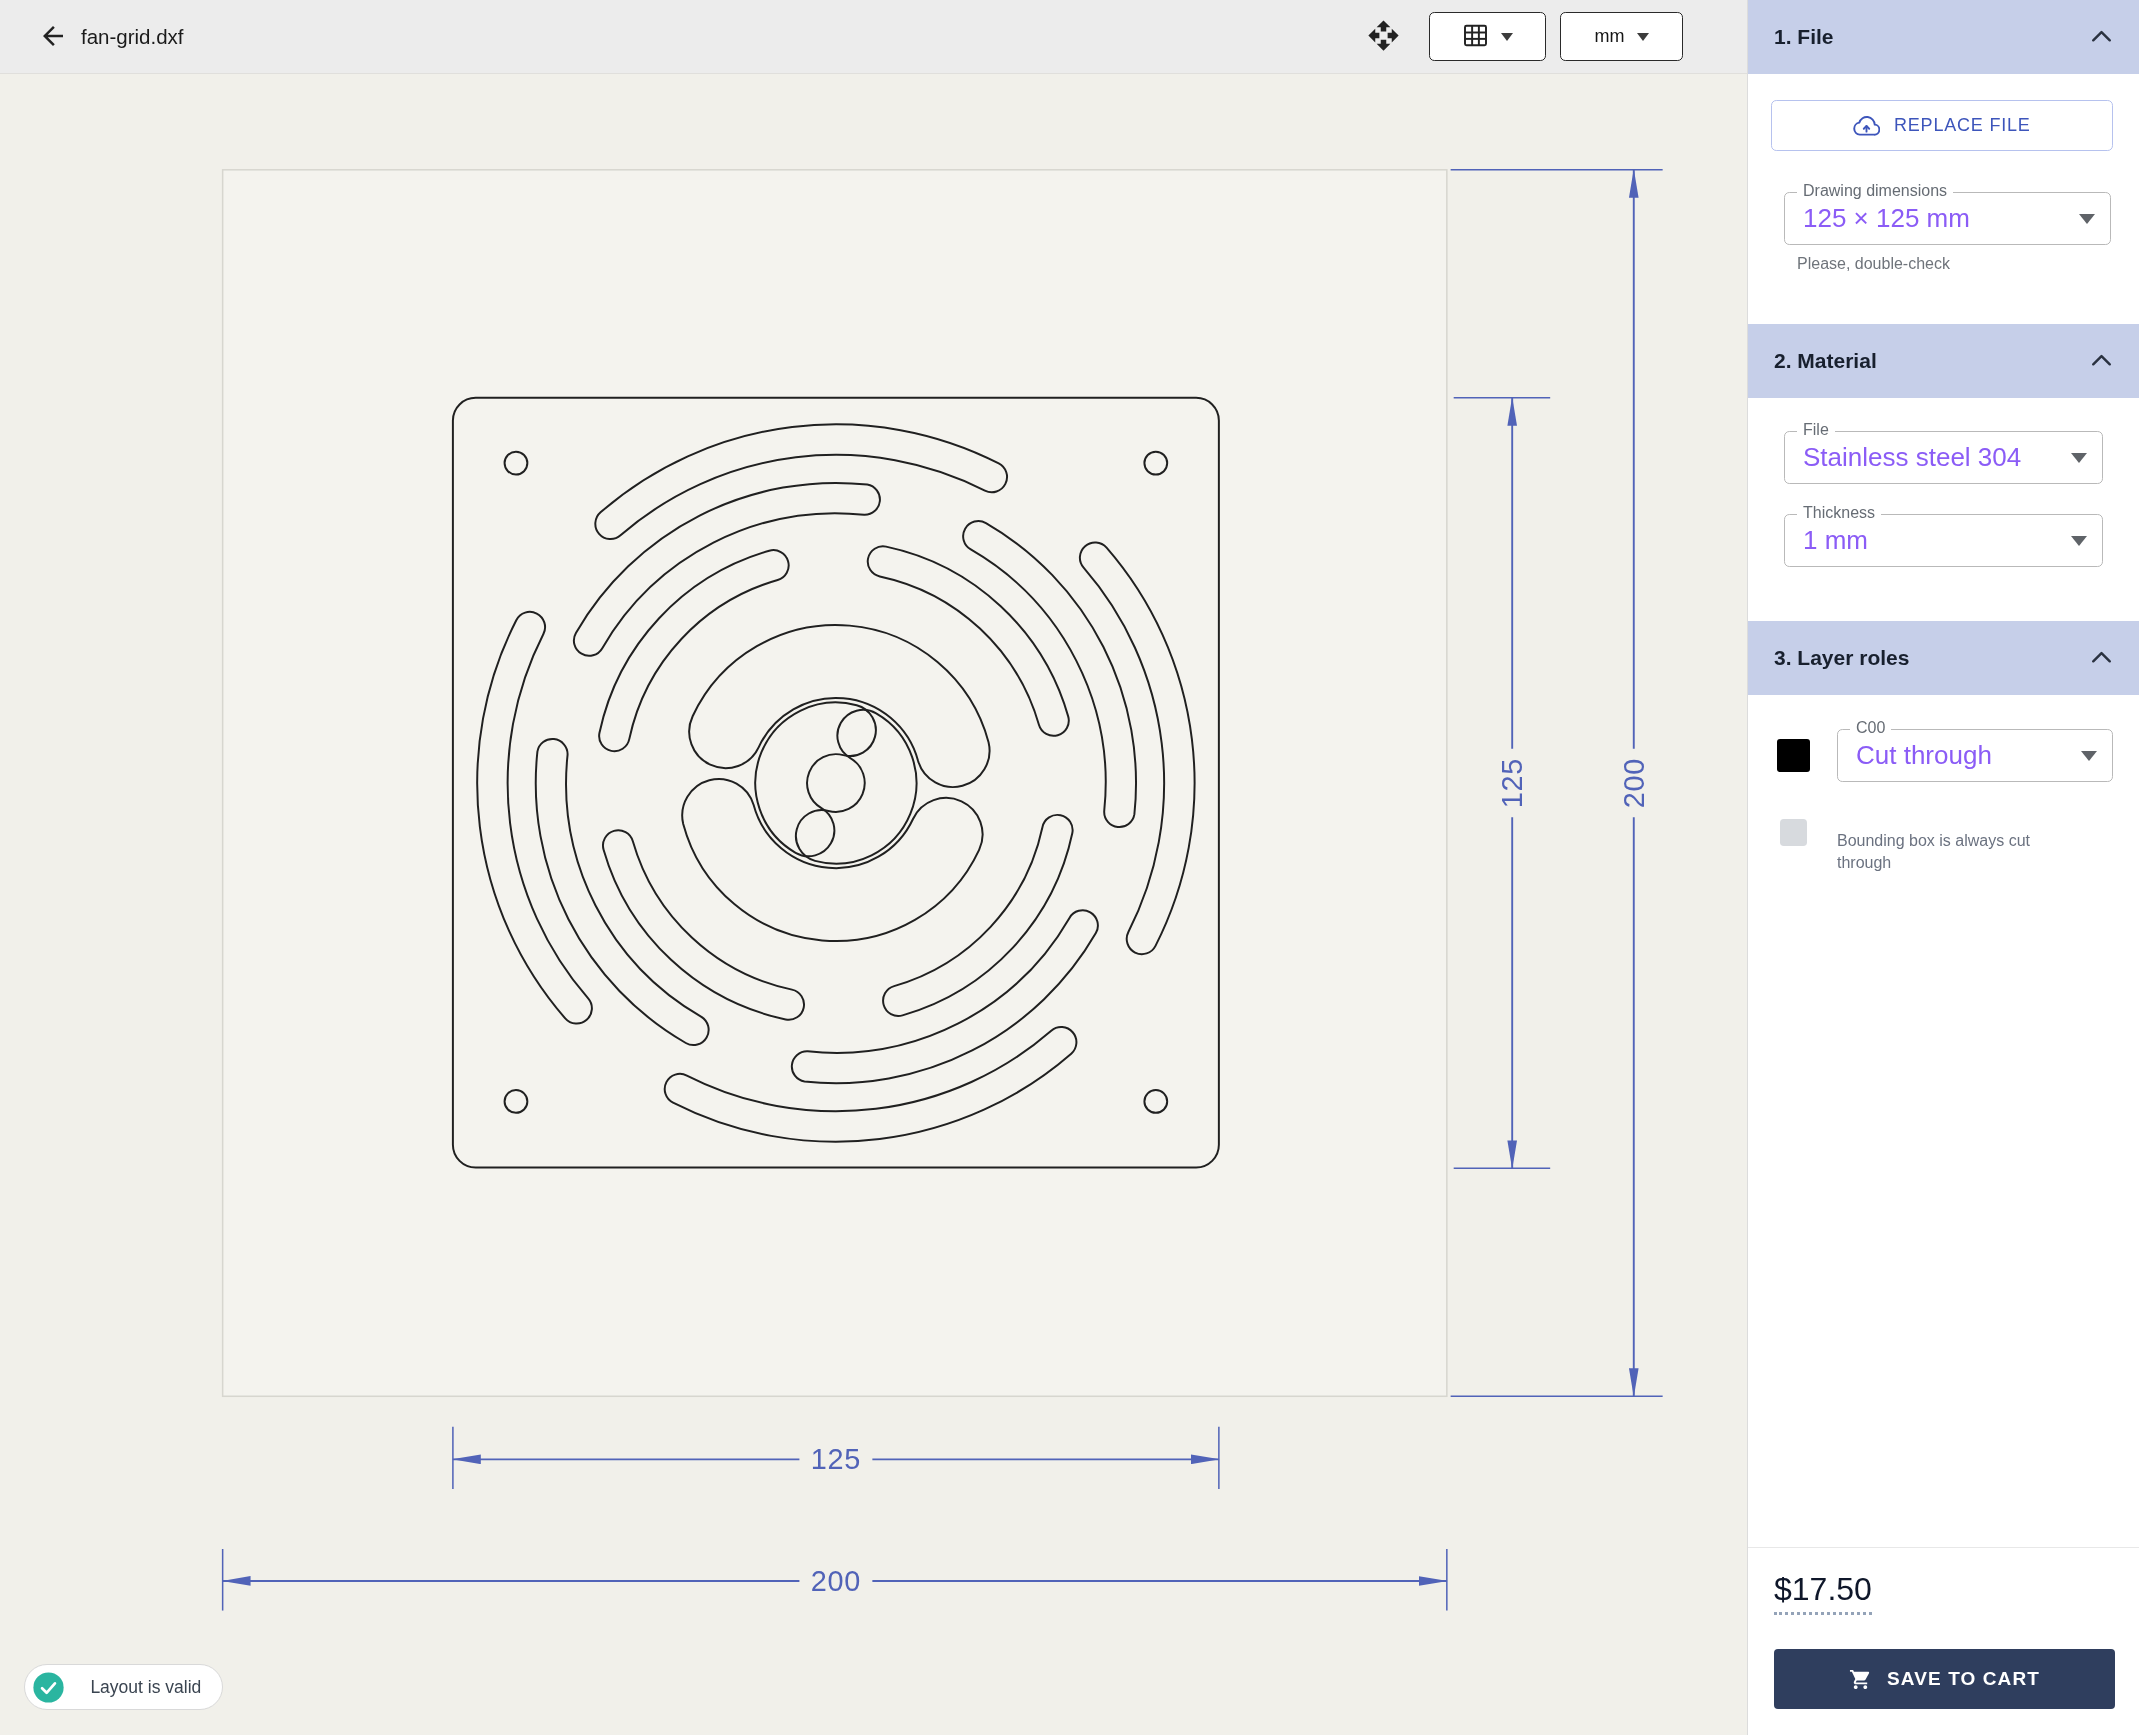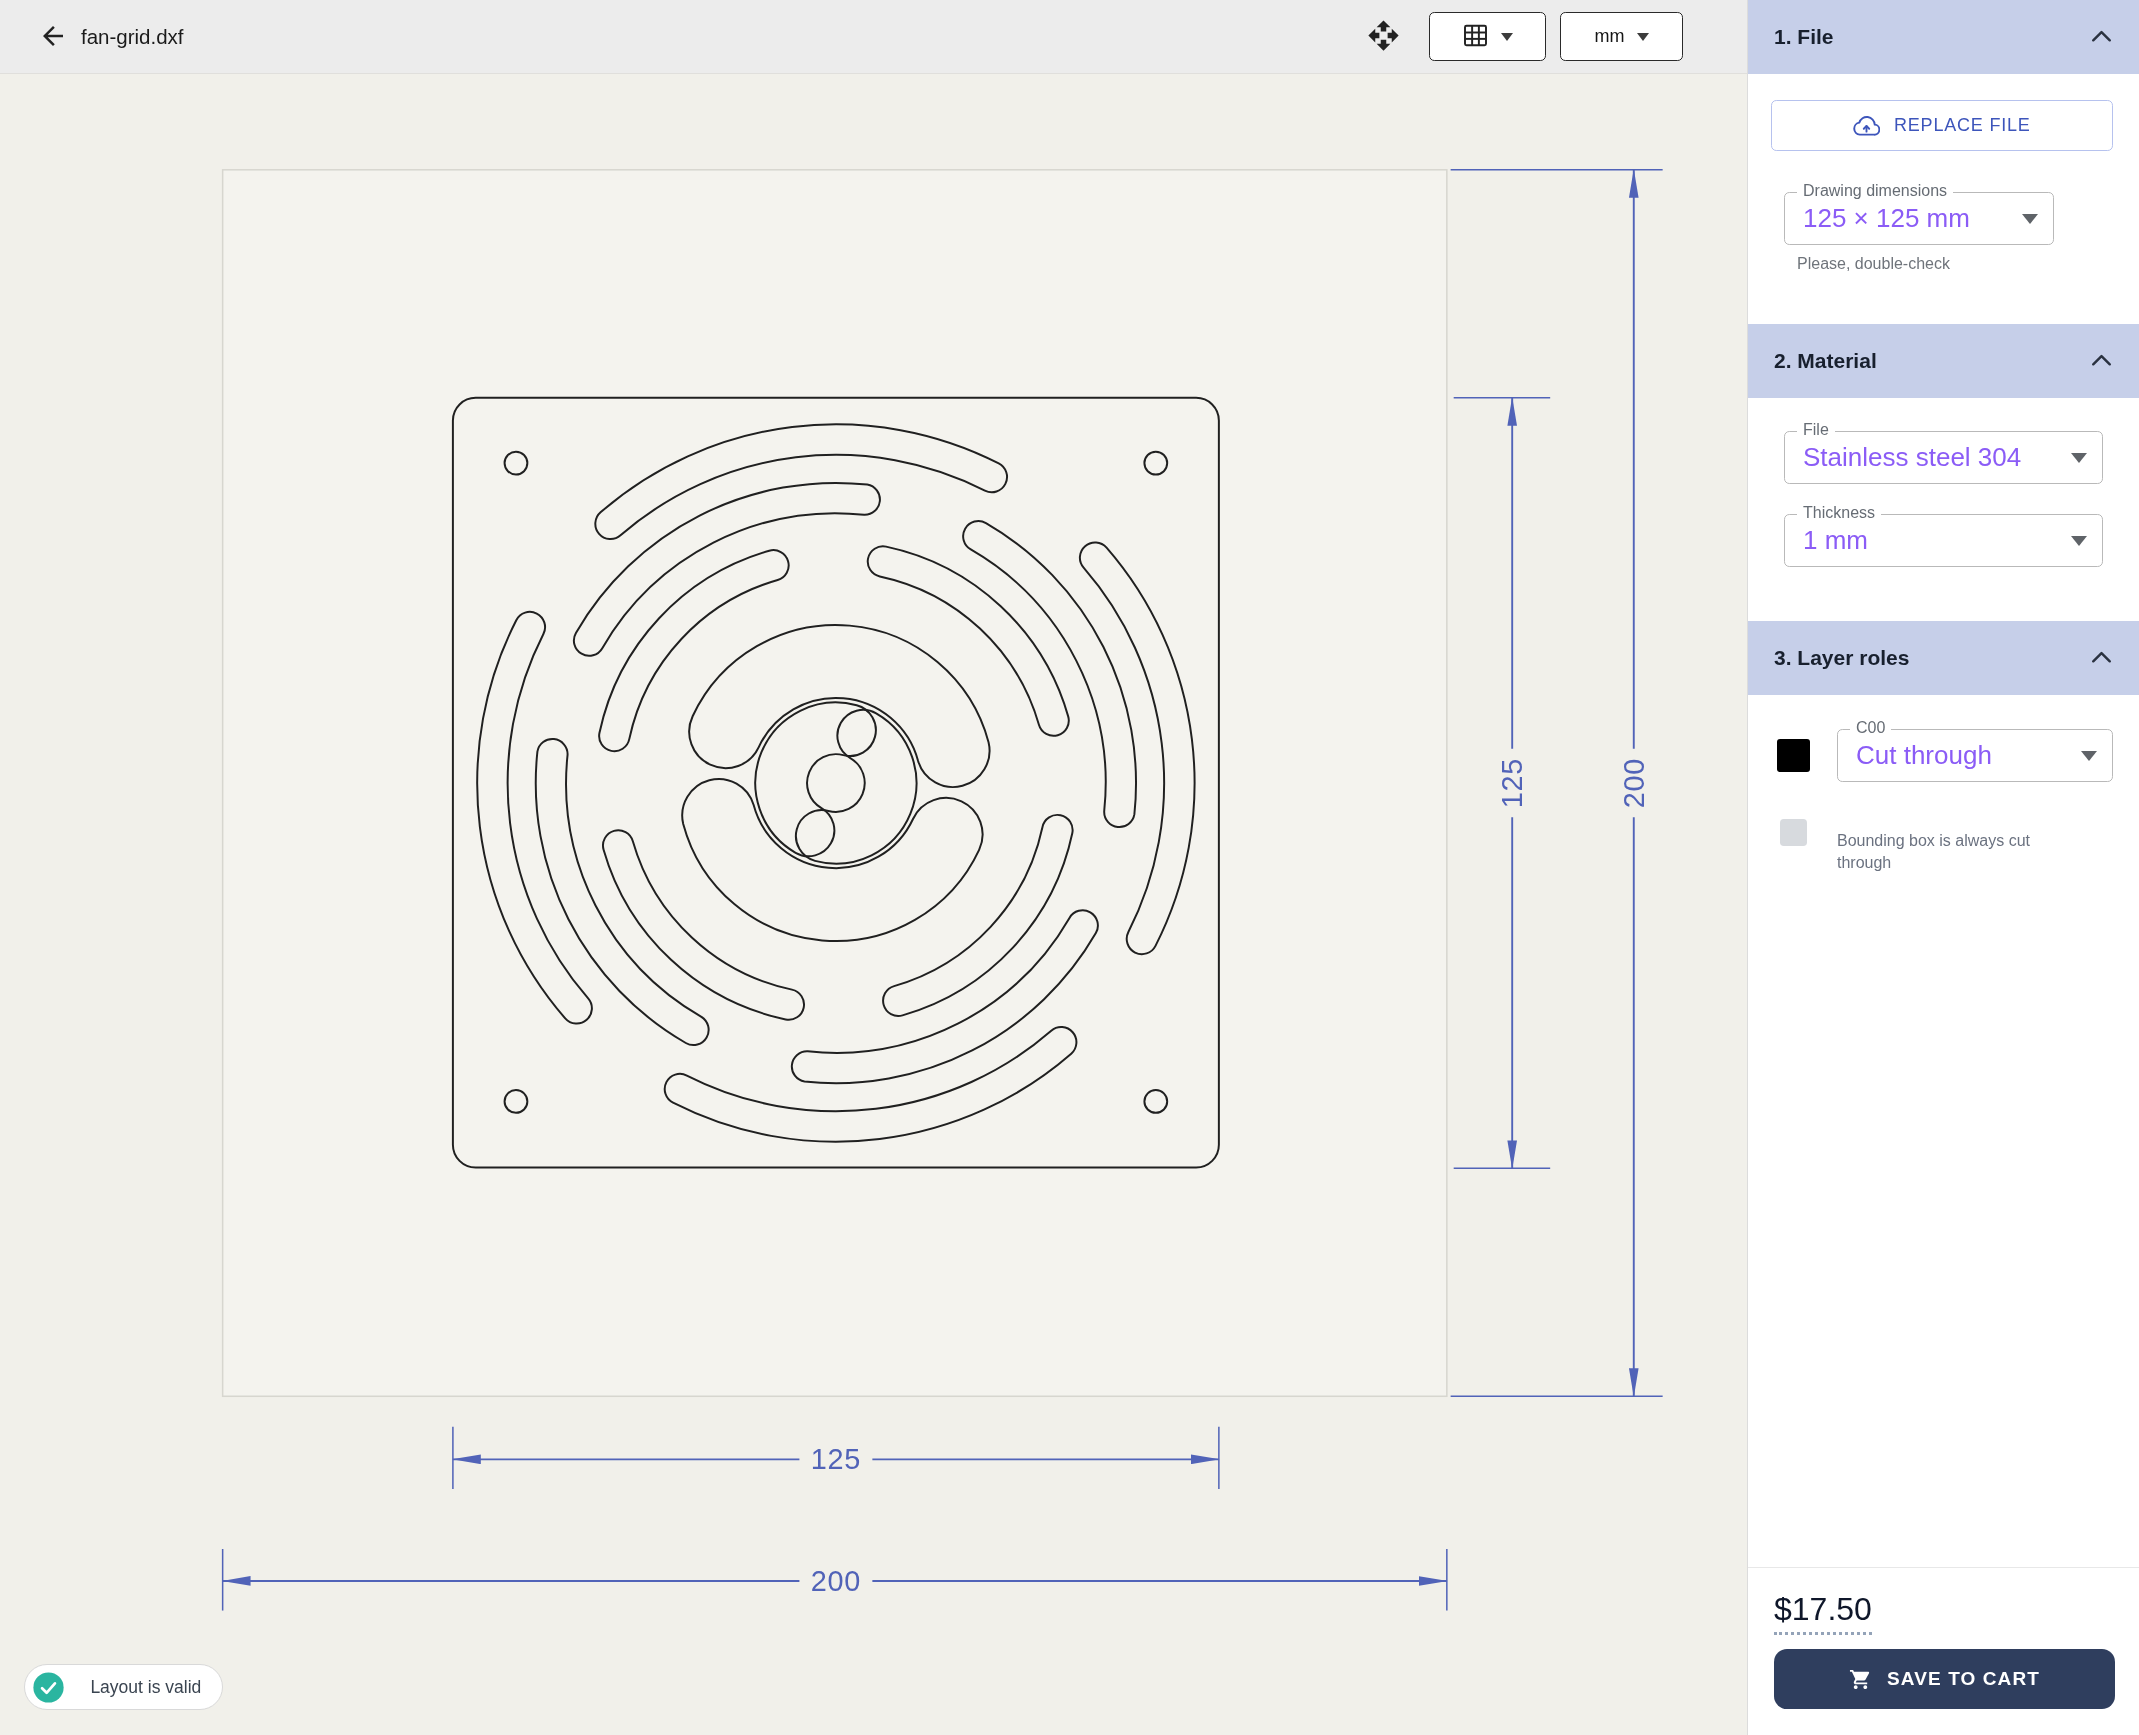--- a/index.html
+++ b/index.html
@@ -56,39 +56,39 @@
                  font-family:"Liberation Sans",sans-serif; }
 
   .field { position:absolute; height:53px; background:#fff; border:1.5px solid #b9b9b9; border-radius:5.3px;
            display:flex; align-items:center; padding:0 44px 0 18px; cursor:pointer; }
   .field-label { position:absolute; top:-10.6px; left:12px; background:#fff; padding:0 6px;
                  font-size:16px; color:#666c74; white-space:nowrap; }
   .field-value { font-size:26px; color:#8b5cf6; white-space:nowrap; }
   .field-caret { position:absolute; right:15px; top:50%; transform:translateY(-50%);
                  width:0; height:0; border-left:8.4px solid transparent; border-right:8.4px solid transparent;
                  border-top:10px solid #5f6368; }
-  .f-dims { left:36px; top:192px; width:270px; }
+  .f-dims { left:36px; top:192px; width:327px; }
   .f-type { left:36px; top:431px; width:319px; }
   .f-thickness { left:36px; top:514px; width:319px; }
   .f-layer { left:89px; top:729px; width:276px; }
 
   .hint { position:absolute; left:49px; top:255px; font-size:16px; color:#6f747b; }
 
   .layer-swatch { position:absolute; left:29px; top:739px; width:33px; height:33px; background:#000;
                   border-radius:3px; cursor:pointer; }
   .note-swatch { position:absolute; left:32px; top:819px; width:27px; height:27px;
                  background:#d7dade; border-radius:3.8px; }
   .note-text { position:absolute; left:89px; top:810px; width:243px; font-size:16px;
                line-height:1.35; color:#6b7280;margin-top:20px; }
 
   .checkout { position:absolute; left:0; bottom:0; width:393px; padding:23px 26px 26.6px;
               background:#fff; border-top:1.5px solid #e8e8e8; }
   .price { display:inline-block; font-size:32px; font-weight:500; color:#0f172a;
            border-bottom:3px dotted #94a3b8; padding-bottom:4.6px; cursor:pointer; }
-  .save-btn { margin-top:14px; width:100%; height:60px; background:#2f3e5e; border:none; border-radius:13px;
+  .save-btn { margin-top:34px; width:100%; height:60px; background:#2f3e5e; border:none; border-radius:4px;
               color:#fff; font-size:19px; font-weight:600; letter-spacing:1.1px; cursor:pointer;
               display:flex; align-items:center; justify-content:center; gap:15px;
               font-family:"Liberation Sans",sans-serif; }
 </style>
 </head>
 <body>
 
 <div class="app">
 
   <header class="topbar">

